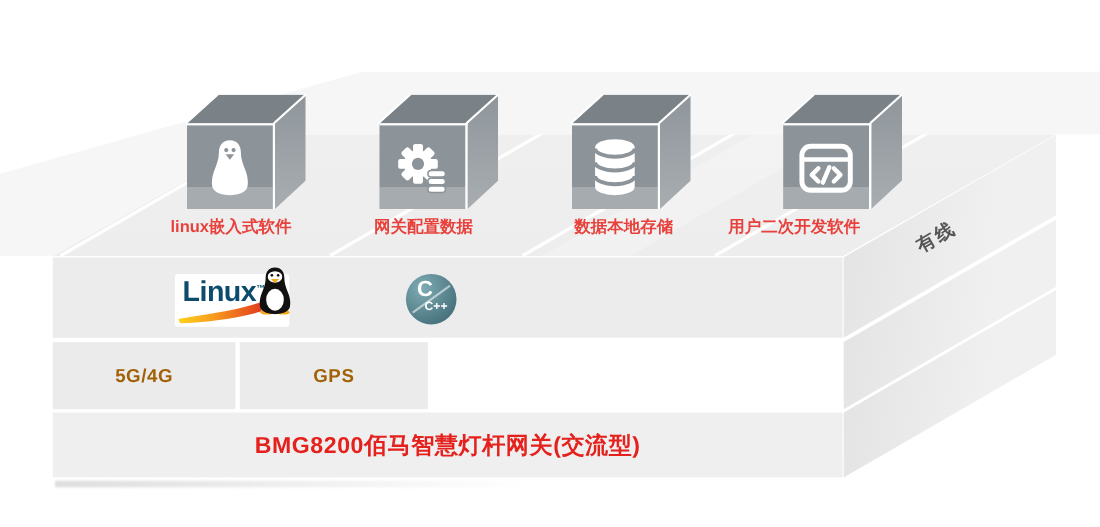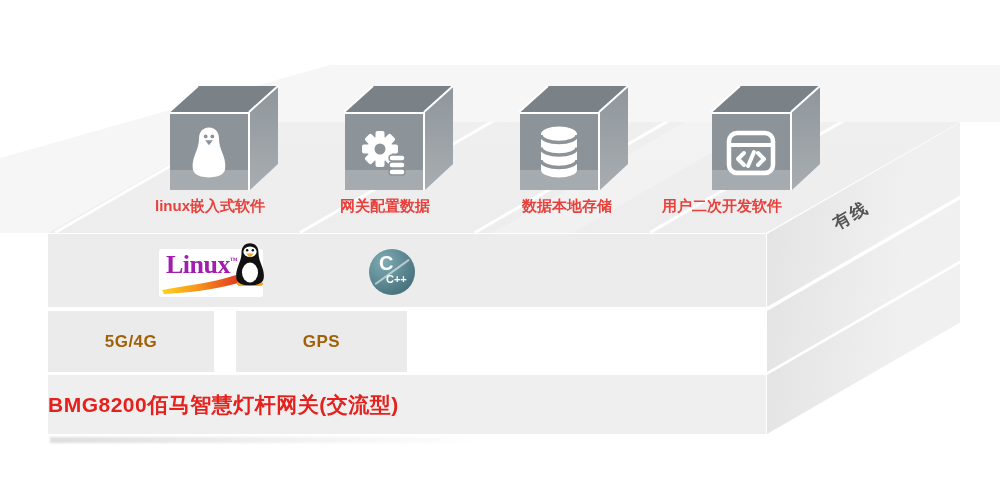--- a/index.html
+++ b/index.html
@@ -23,24 +23,24 @@
   .side.s2{top:311px;height:61px;}
   .side.s3{top:375px;height:59px;}
   .wired{position:absolute;left:832px;top:204px;transform:rotate(-30deg);
     font-size:17px;font-weight:bold;color:#555;letter-spacing:2px;}
 
   
   .row1{position:absolute;left:48px;top:234px;width:718px;height:73px;background:#ececec;}
   .row2cell{position:absolute;top:311px;height:61px;background:#ebebeb;
     display:flex;align-items:center;justify-content:center;
     font-size:17px;font-weight:bold;color:#a16207;letter-spacing:.5px;}
-  .cell0{left:48px;width:166px;} .cell1{left:218px;width:171px;margin-left:18px;}
+  .cell0{left:48px;width:166px;} .cell1{left:218px;width:171px;}
   .cell2{left:393px;width:188px;} .cell3{left:585px;width:181px;}
   .row3{position:absolute;left:48px;top:375px;width:718px;height:59px;background:#efefef;
-    display:flex;align-items:center;justify-content:flex-start;}
+    display:flex;align-items:center;justify-content:center;}
   .product{font-size:21px;font-weight:bold;color:#e5211d;letter-spacing:.5px;}
   .base-shadow{position:absolute;left:50px;top:437px;width:430px;height:6px;filter:blur(1px);
     background:linear-gradient(to right,#dedede,rgba(224,224,224,0));}
 
   
   .cube{position:absolute;top:86px;width:108px;height:104px;}
   .c-top{position:absolute;left:0;top:0;width:108px;height:26px;background:#7b8287;
     clip-path:polygon(25.9% 0,100% 0,74.1% 100%,0 100%);}
   .c-right{position:absolute;left:80px;top:0;width:28px;height:104px;
     background:linear-gradient(to bottom,#8f969b,#a8adb1);
@@ -53,22 +53,22 @@
   .edge{position:absolute;width:39px;height:2px;background:#fff;
     transform:rotate(-42deg);transform-origin:0 50%;}
   .e1{left:79px;top:25px;} .e2{left:-1px;top:25px;}
   .cube-label{position:absolute;top:197px;width:220px;text-align:center;
     font-size:15px;font-weight:bold;color:#e8413c;}
   .c-front svg{position:relative;z-index:1;}
 
   
   .linux-logo{position:absolute;left:159px;top:249px;width:104px;height:48px;
     background:#fff;border-radius:3px;}
-  .linux-word{position:absolute;left:7px;top:1px;font-family:Liberation Serif, serif;
-    font-weight:bold;font-size:26px;color:#a21caf;letter-spacing:-.5px;}
+  .linux-word{position:absolute;left:7px;top:1px;font-family:Liberation Sans, sans-serif;
+    font-weight:bold;font-size:26px;color:#0c4a6e;letter-spacing:-.5px;}
   .linux-tm{font-size:8px;vertical-align:super;font-weight:bold;}
   .swoosh{position:absolute;left:3px;bottom:3px;}
   .mini-tux{position:absolute;right:-4px;top:-7px;}
 
   .c-badge{position:absolute;left:369px;top:249px;width:46px;height:46px;border-radius:50%;
     background:radial-gradient(circle at 32% 28%,#7fabb4,#47727d 78%);}
   .c-main{position:absolute;left:10px;top:3px;font-size:20px;font-weight:bold;color:#fff;}
   .c-sub{position:absolute;left:17px;top:24px;font-size:11px;font-weight:bold;color:#fff;}
   .c-slash{position:absolute;left:2px;top:22px;width:42px;height:1.5px;
     background:rgba(255,255,255,.55);transform:rotate(-36deg);}

